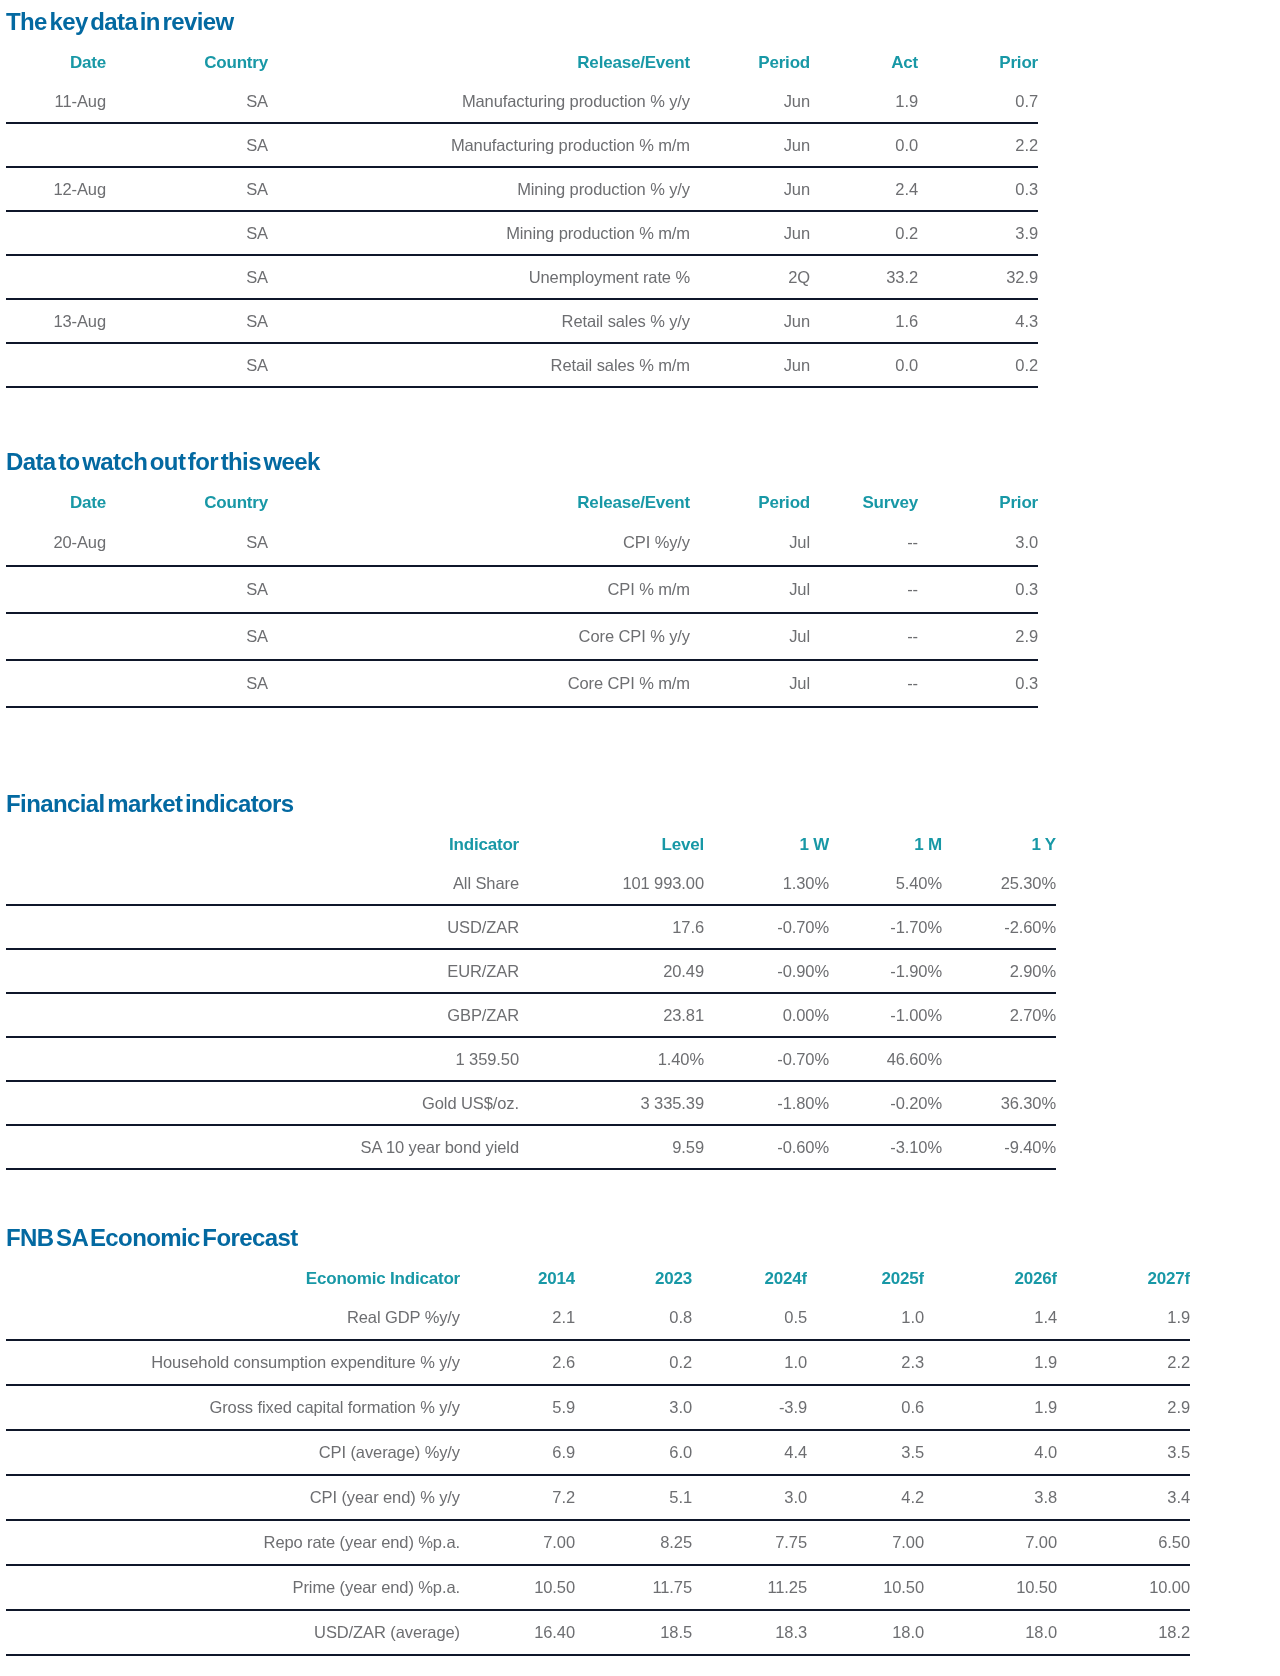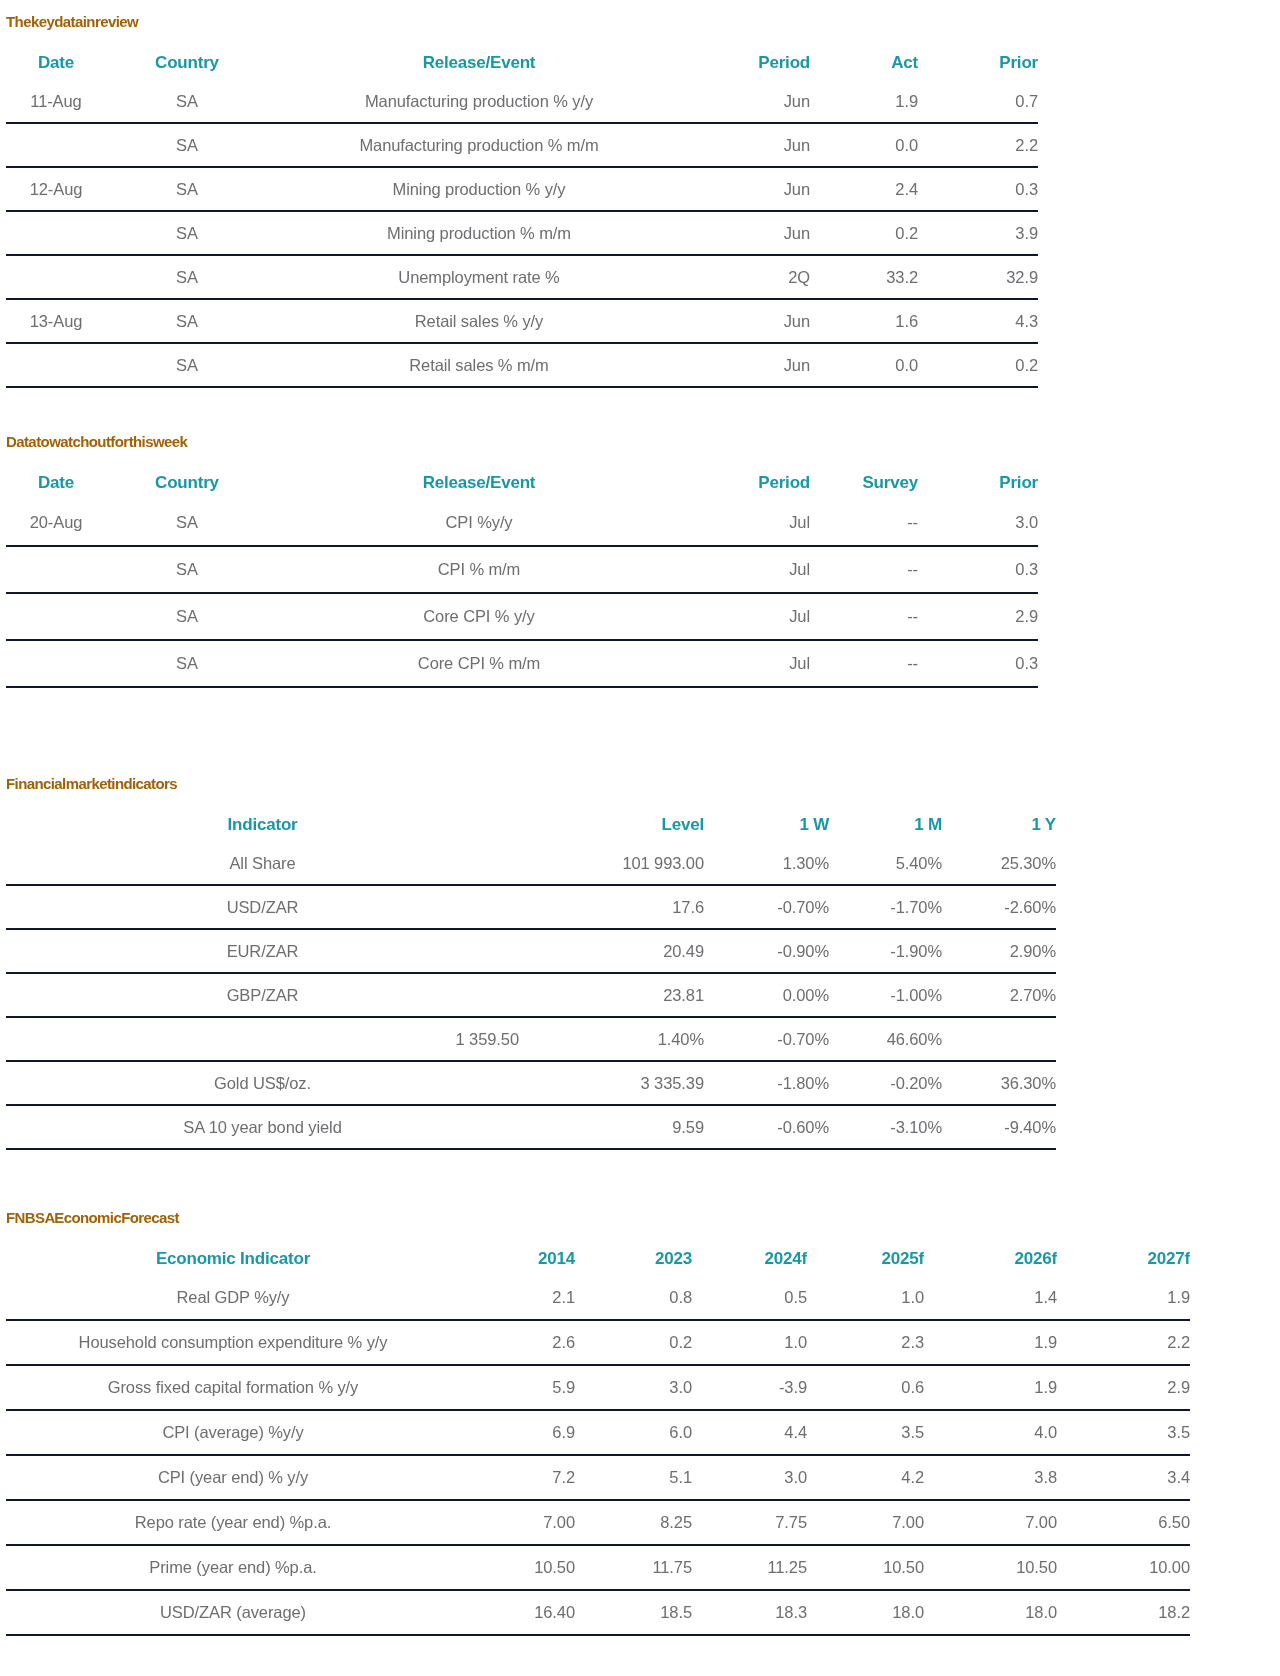--- a/index.html
+++ b/index.html
@@ -6,51 +6,51 @@
   body{
     width:1280px;height:1676px;
     font-family:"Liberation Sans","DejaVu Sans",sans-serif;
     color:#6d6e71;
     -webkit-font-smoothing:antialiased;
   }
   .page{padding:10px 0 0 6px;}
   .sec{margin:0;}
   .sec-title{
     margin:0;
-    font-size:15px;font-weight:bold;line-height:24px;
-    color:#a16207;letter-spacing:-0.6px;word-spacing:-3.5px;
+    font-size:24px;font-weight:bold;line-height:24px;
+    color:#0369a1;letter-spacing:-0.6px;word-spacing:-3.5px;
   }
   .table{display:block;}
   .row{
     display:grid;align-items:center;
     border-bottom:2px solid #0f172a;
     font-size:16.5px;color:#6d6e71;letter-spacing:-0.1px;
   }
   .thead{
     border-bottom:none;height:34px;margin-top:12px;
     font-size:17px;font-weight:bold;color:#1898a6;letter-spacing:-0.2px;
   }
   .c{white-space:nowrap;overflow:hidden;}
-  .l{text-align:center;}
+  .l{text-align:right;}
   .r{text-align:right;}
   
   .t12{width:1032px;}
   .t12 .row{grid-template-columns:100px 162px 1fr 120px 108px 120px;height:42px;}
   .t12 .thead{height:34px;}
   #s2 .t12 .row{height:45px;}
   #s2 .t12 .thead{height:34px;}
   
   .t3{width:1050px;}
   .t3 .row{grid-template-columns:1fr 185px 125px 113px 114px;height:42px;}
   .t3 .thead{height:34px;}
   
   .t4{width:1184px;}
   .t4 .row{grid-template-columns:1fr 115px 117px 115px 117px 133px 133px;height:43px;}
   .t4 .thead{height:34px;}
-  #s2{margin-top:42px;}
+  #s2{margin-top:62px;}
   #s3{margin-top:84px;}
   #s4{margin-top:56px;}
 </style>
 </head>
 <body>
 
 <div class="page">
 
   <section class="sec" id="s1">
     <h2 class="sec-title">The key data in review</h2>

